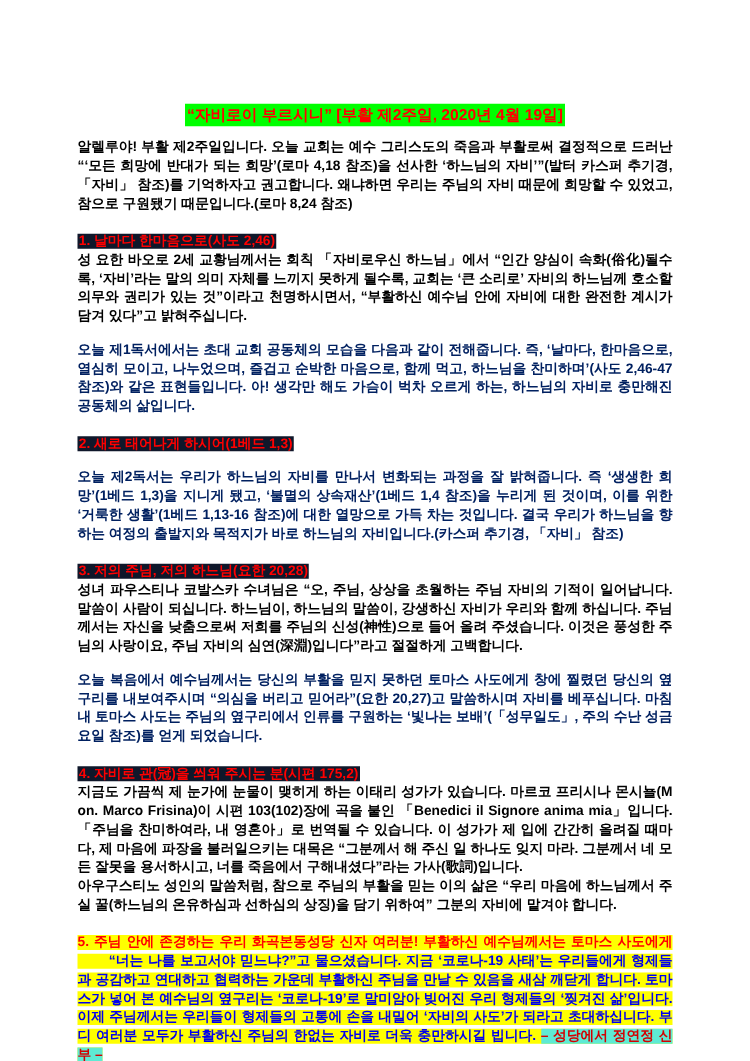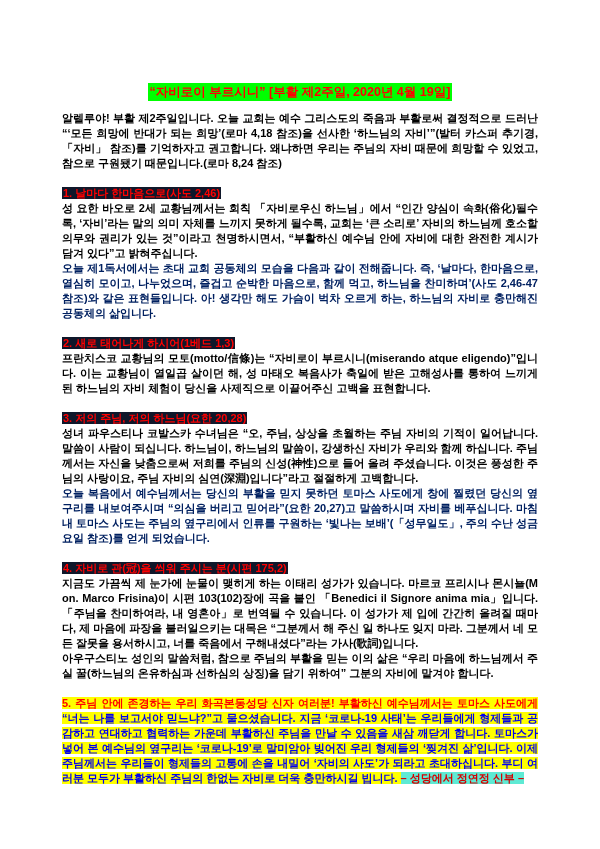--- a/index.html
+++ b/index.html
@@ -30,22 +30,22 @@
   }
   p{
     margin:0;
     text-align:justify;
     word-break:break-all;
   }
   .sec{margin-top:15px;}
   .sec-header{color:#ff0000;}
   .sec-header .hl-yellow{background:#0f172a;padding:0 1px;}
   .txt-black{color:#000000;}
-  .txt-dblue{color:#002060;}
-  .txt-blue{color:#0000ee;}
+  .txt-dblue{color:#002060;margin-top:12px;}
+  .txt-blue{color:#0000ee;margin-left:25px;}
   .txt-red{color:#ff0000;}
   .closing .hl-yellow{background:#ffff00;}
   .signature{
     background:#5eead4;
     color:#d40000;
   }
 </style>
 </head>
 <body>
 
@@ -58,21 +58,21 @@
   <p class="txt-black">알렐루야! 부활 제2주일입니다. 오늘 교회는 예수 그리스도의 죽음과 부활로써 결정적으로 드러난 “‘모든 희망에 반대가 되는 희망’(로마 4,18 참조)을 선사한 ‘하느님의 자비’”(발터 카스퍼 추기경, 「자비」 참조)를 기억하자고 권고합니다. 왜냐하면 우리는 주님의 자비 때문에 희망할 수 있었고, 참으로 구원됐기 때문입니다.(로마 8,24 참조)</p>
 
   <div class="sec">
     <p class="sec-header"><span class="hl-yellow">1. 날마다 한마음으로(사도 2,46)</span></p>
     <p class="txt-black">성 요한 바오로 2세 교황님께서는 회칙 「자비로우신 하느님」에서 “인간 양심이 속화(俗化)될수록, ‘자비’라는 말의 의미 자체를 느끼지 못하게 될수록, 교회는 ‘큰 소리로’ 자비의 하느님께 호소할 의무와 권리가 있는 것”이라고 천명하시면서, “부활하신 예수님 안에 자비에 대한 완전한 계시가 담겨 있다”고 밝혀주십니다.</p>
     <p class="txt-dblue">오늘 제1독서에서는 초대 교회 공동체의 모습을 다음과 같이 전해줍니다. 즉, ‘날마다, 한마음으로, 열심히 모이고, 나누었으며, 즐겁고 순박한 마음으로, 함께 먹고, 하느님을 찬미하며’(사도 2,46-47 참조)와 같은 표현들입니다. 아! 생각만 해도 가슴이 벅차 오르게 하는, 하느님의 자비로 충만해진 공동체의 삶입니다.</p>
   </div>
 
   <div class="sec">
     <p class="sec-header"><span class="hl-yellow">2. 새로 태어나게 하시어(1베드 1,3)</span></p>
-    <p class="txt-black">프란치스코 교황님의 모토(motto/信條)는 “자비로이 부르시니(miserando atque eligendo)”입니다. 이는 교황님이 열일곱 살이던 해, 성 마태오 복음사가 축일에 받은 고해성사를 통하여 느끼게 된 하느님의 자비 체험이 당신을 사제직으로 이끌어주신 고백을 표현합니다.</p>
+    <p class="txt-dblue">오늘 제2독서는 우리가 하느님의 자비를 만나서 변화되는 과정을 잘 밝혀줍니다. 즉 ‘생생한 희망’(1베드 1,3)을 지니게 됐고, ‘불멸의 상속재산’(1베드 1,4 참조)을 누리게 된 것이며, 이를 위한 ‘거룩한 생활’(1베드 1,13-16 참조)에 대한 열망으로 가득 차는 것입니다. 결국 우리가 하느님을 향하는 여정의 출발지와 목적지가 바로 하느님의 자비입니다.(카스퍼 추기경, 「자비」 참조)</p>
   </div>
 
   <div class="sec">
     <p class="sec-header"><span class="hl-yellow">3. 저의 주님, 저의 하느님(요한 20,28)</span></p>
     <p class="txt-black">성녀 파우스티나 코발스카 수녀님은 “오, 주님, 상상을 초월하는 주님 자비의 기적이 일어납니다. 말씀이 사람이 되십니다. 하느님이, 하느님의 말씀이, 강생하신 자비가 우리와 함께 하십니다. 주님께서는 자신을 낮춤으로써 저희를 주님의 신성(神性)으로 들어 올려 주셨습니다. 이것은 풍성한 주님의 사랑이요, 주님 자비의 심연(深淵)입니다”라고 절절하게 고백합니다.</p>
     <p class="txt-dblue">오늘 복음에서 예수님께서는 당신의 부활을 믿지 못하던 토마스 사도에게 창에 찔렸던 당신의 옆구리를 내보여주시며 “의심을 버리고 믿어라”(요한 20,27)고 말씀하시며 자비를 베푸십니다. 마침내 토마스 사도는 주님의 옆구리에서 인류를 구원하는 ‘빛나는 보배’(「성무일도」, 주의 수난 성금요일 참조)를 얻게 되었습니다.</p>
   </div>
 
   <div class="sec">
     <p class="sec-header"><span class="hl-yellow">4. 자비로 관(冠)을 씌워 주시는 분(시편 175,2)</span></p>

